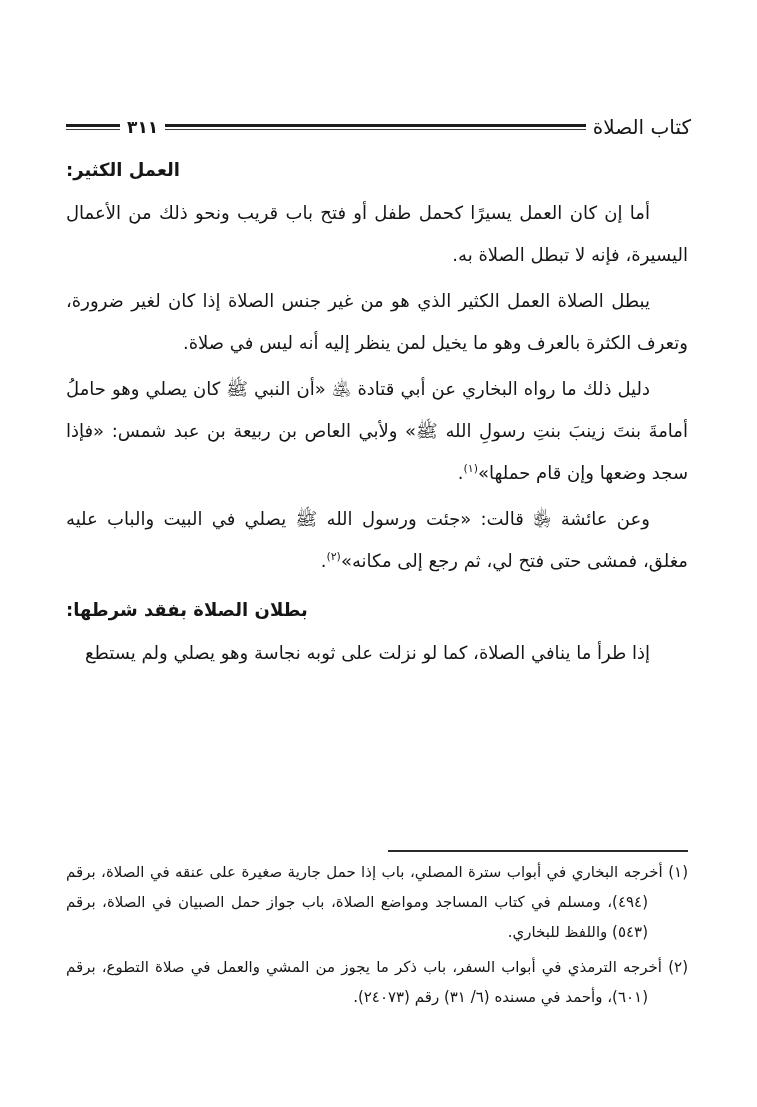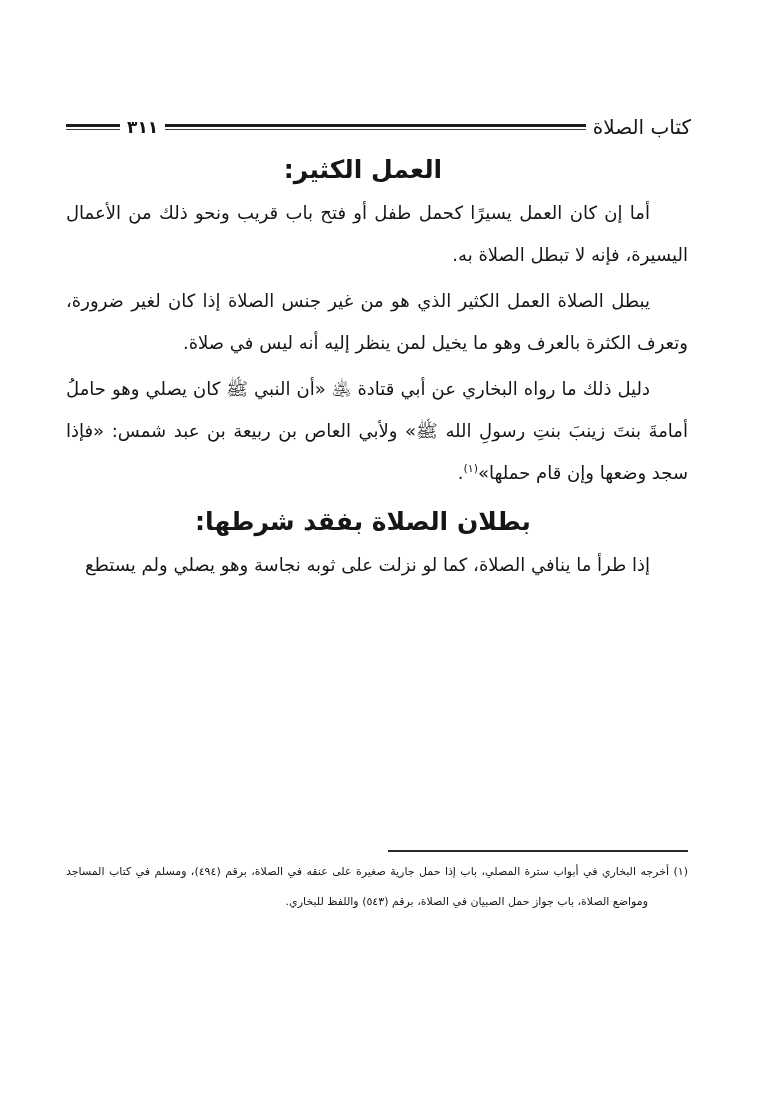--- a/index.html
+++ b/index.html
@@ -30,30 +30,30 @@
   .page-num { font-weight:bold; font-size:17px; white-space:nowrap; letter-spacing:2px;text-align:center; }
   
   .content {
     position:absolute; top:142px; right:69px; left:66px;
     font-size:18px; line-height:42px;
     text-align:justify;
   }
   p.para { margin:4px 0 0 0; text-indent:38px; }
   p.para:first-child { margin-top:0; }
   .heading {
-    font-size:25px; font-weight:bold; line-height:32px;
+    font-size:18px; font-weight:bold; line-height:32px;
     margin:12px 28px 6px 0;
-    text-align:center;
+    text-align:left;
   }
   .fn-ref { font-size:11px; vertical-align:super; line-height:0; font-weight:normal; }
   
   .footer { position:absolute; top:850px; right:69px; left:66px; }
   .footnote-rule { width:300px; height:0; border-top:2px solid #2a2a2a; }
   .footnote {
-    font-size:11px; line-height:30px; text-align:justify;
+    font-size:15px; line-height:30px; text-align:justify;
     padding-right:40px; text-indent:-40px; margin-top:5px;
   }
   .footnote:first-of-type { margin-top:12px; }
   .footnote .marker { white-space:nowrap; }
 </style>
 </head>
 <body>
 
 <div class="page">
 
@@ -69,27 +69,29 @@
 
 
     <h2 class="heading">العمل الكثير:</h2>
 
     <p class="para">أما إن كان العمل يسيرًا كحمل طفل أو فتح باب قريب ونحو ذلك من الأعمال اليسيرة، فإنه لا تبطل الصلاة به.</p>
 
     <p class="para">يبطل الصلاة العمل الكثير الذي هو من غير جنس الصلاة إذا كان لغير ضرورة، وتعرف الكثرة بالعرف وهو ما يخيل لمن ينظر إليه أنه ليس في صلاة.</p>
 
     <p class="para"><span>دليل ذلك ما رواه البخاري عن أبي قتادة ﵁ «أن النبي ﷺ كان يصلي وهو حاملُ أمامةَ بنتَ زينبَ بنتِ رسولِ الله ﷺ» ولأبي العاص بن ربيعة بن عبد شمس: «فإذا سجد وضعها وإن قام حملها»</span><sup class="fn-ref">(١)</sup><span>.</span></p>
 
+    <p class="para"><span>وعن عائشة ﵂ قالت: «جئت ورسول الله ﷺ يصلي في البيت والباب عليه مغلق، فمشى حتى فتح لي، ثم رجع إلى مكانه»</span><sup class="fn-ref">(٢)</sup><span>.</span></p>
 
     <h2 class="heading">بطلان الصلاة بفقد شرطها:</h2>
 
     <p class="para">إذا طرأ ما ينافي الصلاة، كما لو نزلت على ثوبه نجاسة وهو يصلي ولم يستطع</p>
 
   </main>
 
   <footer class="footer">
     <div class="footnote-rule"></div>
 
     <div class="footnote"><span class="marker">(١)</span> <span>أخرجه البخاري في أبواب سترة المصلي، باب إذا حمل جارية صغيرة على عنقه في الصلاة، برقم (٤٩٤)، ومسلم في كتاب المساجد ومواضع الصلاة، باب جواز حمل الصبيان في الصلاة، برقم (٥٤٣) واللفظ للبخاري.</span></div>
 
+    <div class="footnote"><span class="marker">(٢)</span> <span>أخرجه الترمذي في أبواب السفر، باب ذكر ما يجوز من المشي والعمل في صلاة التطوع، برقم (٦٠١)، وأحمد في مسنده (٦/ ٣١) رقم (٢٤٠٧٣).</span></div>
   </footer>
 
 </div>
 
 </body></html>

